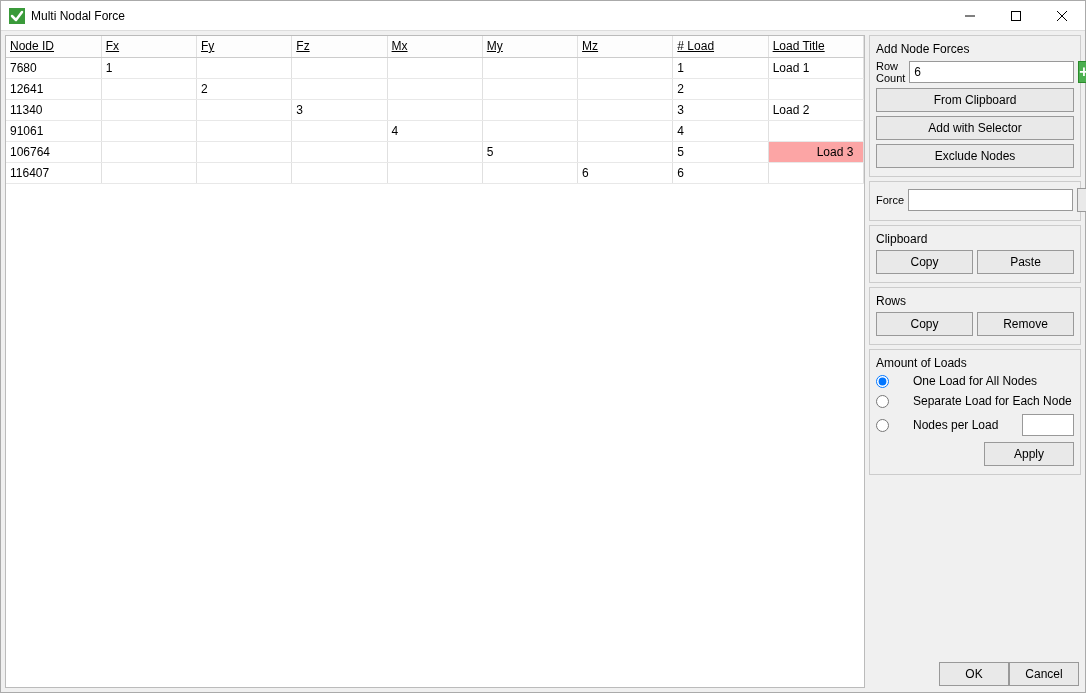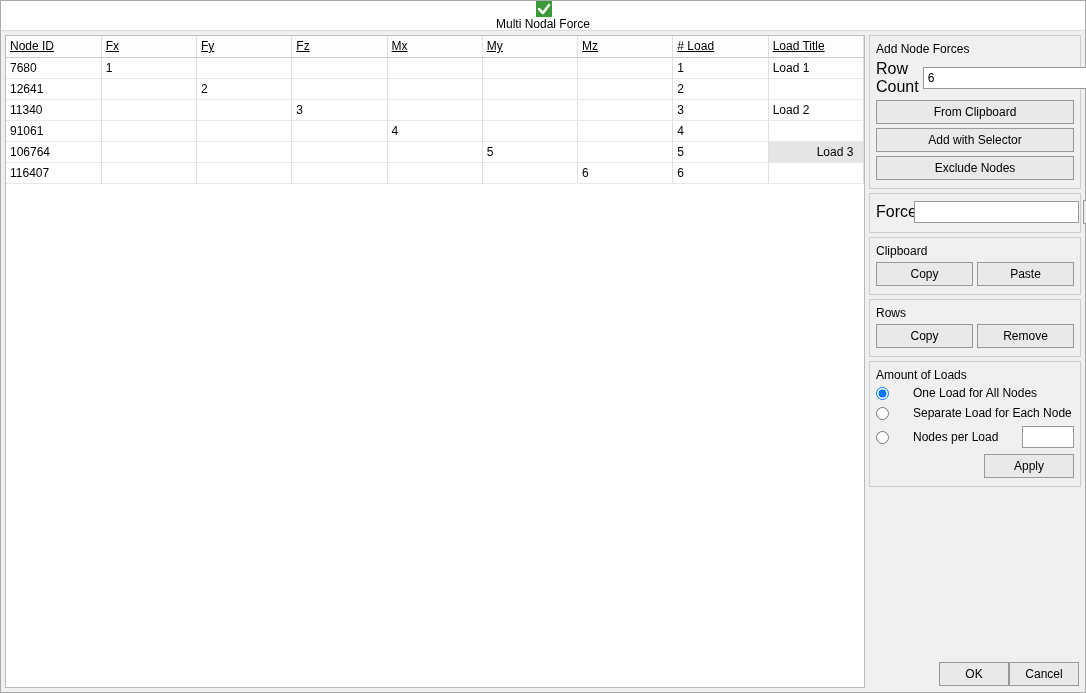--- a/index.html
+++ b/index.html
@@ -16,21 +16,20 @@
     display: flex;
     flex-direction: column;
     background: #fff;
   }
   .titlebar {
     height: 30px;
     display: flex;
     align-items: center;
     border-bottom: 1px solid #ddd;
     background: #fff;
-    flex-direction: column;
   }
   .titlebar .app-icon {
     width: 16px; height: 16px;
     margin: 0 6px 0 8px;
     display: flex; align-items: center; justify-content: center;
   }
   .titlebar .title {
     flex: 0 0 auto;
     font-size: 12px;
   }
@@ -73,21 +72,21 @@
     overflow: hidden;
     white-space: nowrap;
   }
   .grid th {
     background: #fdfdfd;
     border-bottom: 1px solid #ccc;
     font-size: 12px;
     text-decoration: underline;
   }
   .grid td.selected {
-    background: #e5e5e5;
+    background: #fca5a5;
     padding-left: 48px;
   }
 
   .side {
     width: 212px;
     display: flex;
     flex-direction: column;
     gap: 4px;
   }
   .panel {
@@ -100,21 +99,21 @@
     margin-bottom: 4px;
   }
   .row {
     display: flex;
     align-items: center;
     gap: 4px;
     margin-bottom: 4px;
   }
   .row:last-child { margin-bottom: 0; }
   label.lbl {
-    font-size: 16px;
+    font-size: 11px;
   }
   input.txt {
     height: 22px;
     border: 1px solid #999;
     background: #fff;
     padding: 0 4px;
     font-family: inherit;
     font-size: 12px;
   }
   .btn {

